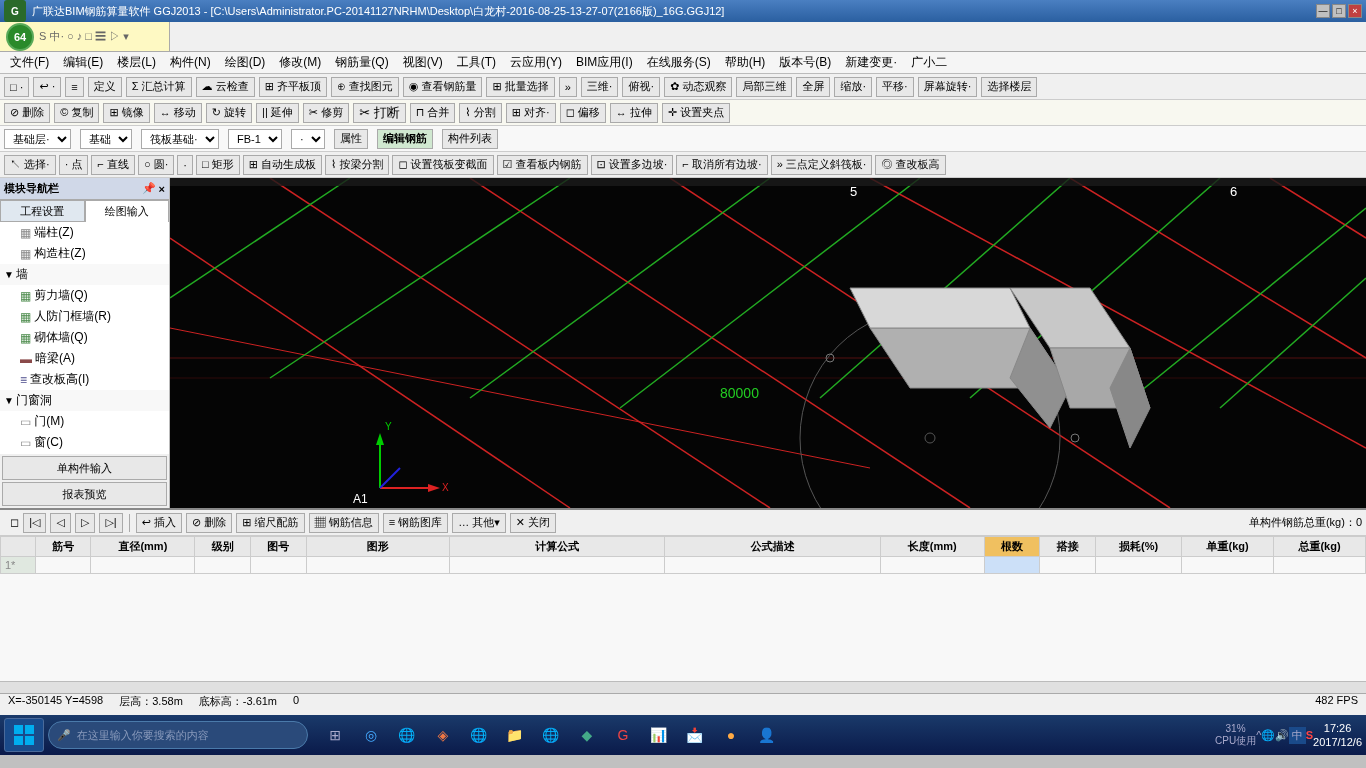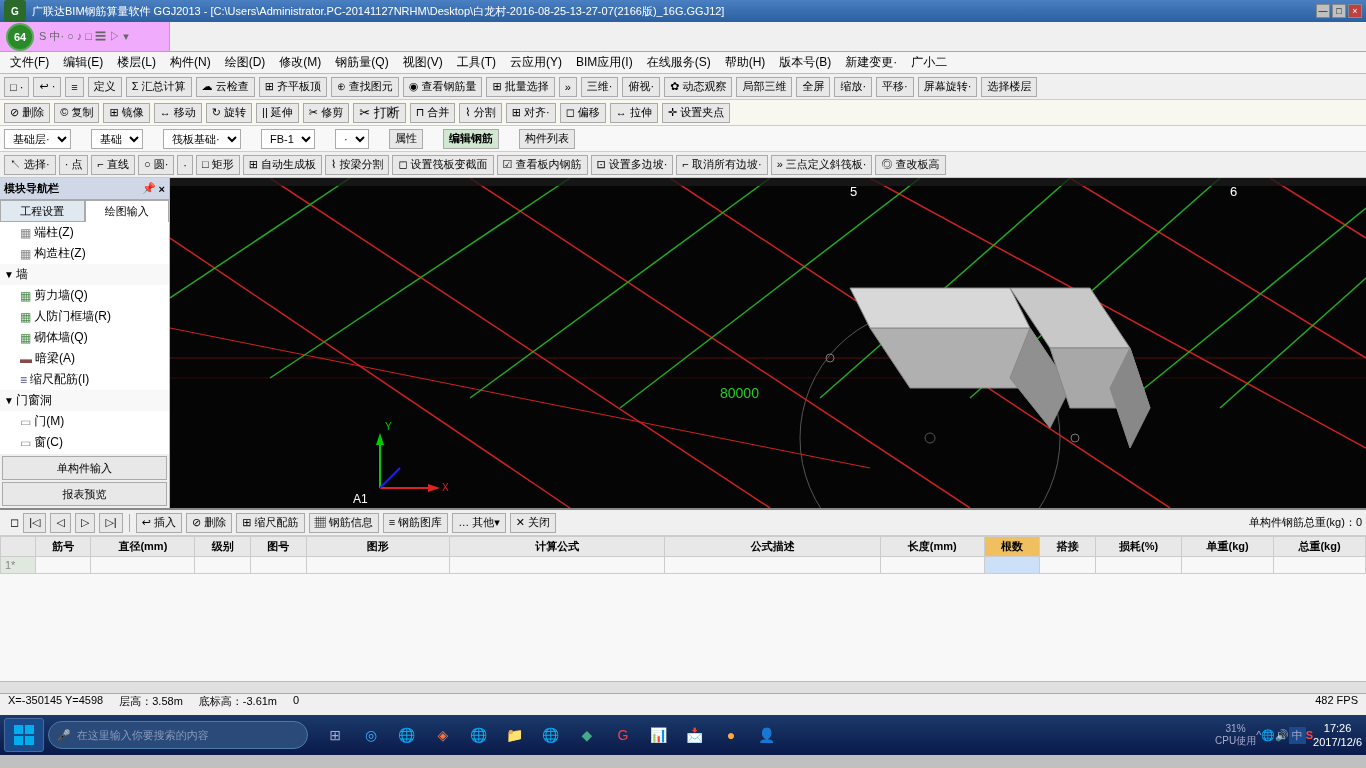--- a/index.html
+++ b/index.html
@@ -6,35 +6,35 @@
     body { width: 1366px; height: 768px; overflow: hidden; font-family: 'SimSun', '宋体', sans-serif; font-size: 12px; background: #c0c0c0; }
 
     
     #titlebar { height: 22px; background: linear-gradient(to bottom, #4a7fc1, #2a5fa0); display: flex; align-items: center; padding: 0 4px; color: white; font-size: 11px; }
     #titlebar .title-text { flex: 1; overflow: hidden; white-space: nowrap; text-overflow: ellipsis; }
     #titlebar .title-controls { display: flex; gap: 2px; }
     #titlebar .ctrl-btn { width: 14px; height: 14px; background: #c0c0c0; border: 1px solid #888; font-size: 9px; display: flex; align-items: center; justify-content: center; cursor: pointer; color: #000; }
 
     
     #top-strip { height: 30px; background: #f0f0f0; border-bottom: 1px solid #aaa; display: flex; align-items: center; }
-    #logo-area { width: 170px; background: #f0abfc; height: 100%; display: flex; align-items: center; padding: 0 6px; border-right: 1px solid #aaa; }
+    #logo-area { width: 170px; background: #fef9c3; height: 100%; display: flex; align-items: center; padding: 0 6px; border-right: 1px solid #aaa; }
     #top-right { flex: 1; display: flex; align-items: center; justify-content: flex-end; padding-right: 6px; gap: 8px; font-size: 11px; }
     #chat-area { background: #fff; border: 1px solid #aaa; padding: 2px 6px; font-size: 11px; }
 
     
     #menubar { height: 22px; background: #f5f5f5; border-bottom: 1px solid #bbb; display: flex; align-items: center; padding-left: 4px; gap: 2px; font-size: 12px; }
     .menu-item { padding: 2px 6px; cursor: pointer; white-space: nowrap; }
 
     
     .toolbar-row { height: 26px; background: #f0f0f0; border-bottom: 1px solid #ccc; display: flex; align-items: center; padding: 0 4px; gap: 4px; font-size: 11px; overflow: hidden; }
     .tb-btn { padding: 1px 5px; background: #e8e8e8; border: 1px solid #aaa; cursor: pointer; white-space: nowrap; font-size: 11px; height: 20px; display: flex; align-items: center; }
     .tb-separator { width: 1px; height: 18px; background: #aaa; margin: 0 2px; }
 
     
-    #breadcrumb-bar { height: 26px; background: #f8f8f8; border-bottom: 1px solid #ccc; display: flex; align-items: center; padding: 0 4px; gap: 20px; font-size: 11px; }
+    #breadcrumb-bar { height: 26px; background: #f8f8f8; border-bottom: 1px solid #ccc; display: flex; align-items: center; padding: 0 4px; gap: 9px; font-size: 11px; }
     .bc-select { height: 20px; border: 1px solid #aaa; background: #fff; font-size: 11px; padding: 0 4px; }
 
     
     #toolbar2 { height: 26px; background: #f0f0f0; border-bottom: 1px solid #ccc; display: flex; align-items: center; padding: 0 4px; gap: 3px; font-size: 11px; overflow: hidden; }
 
     
     #main-area { display: flex; height: calc(768px - 22px - 30px - 22px - 26px - 26px - 26px - 26px - 22px); }
 
     
     #left-panel { width: 170px; background: #f0f0f0; border-right: 1px solid #bbb; display: flex; flex-direction: column; }
@@ -228,21 +228,21 @@
         <div class="nav-item">
           <span style="color:#4a8a4a;">▦</span>
             <span>砌体墙(Q)</span>
         </div>
         <div class="nav-item">
           <span style="color:#8a4a4a;">▬</span>
             <span>暗梁(A)</span>
         </div>
         <div class="nav-item">
           <span style="color:#4a4a8a;">≡</span>
-            <span>缩尺配筋(I)</span>
+            <span>查改板高(I)</span>
         </div>
       </div>
       <div class="nav-section">
         <div class="nav-section-header">
           <span class="nav-expand">▼</span>
           <span>门窗洞</span>
         </div>
         <div class="nav-item">
             <span style="color:#888;">▭</span>
             <span>门(M)</span>

